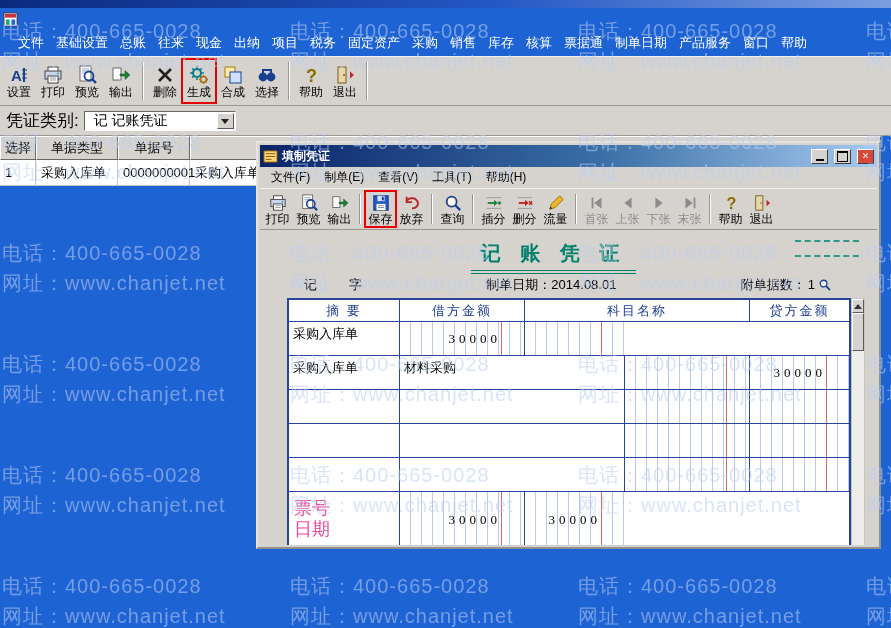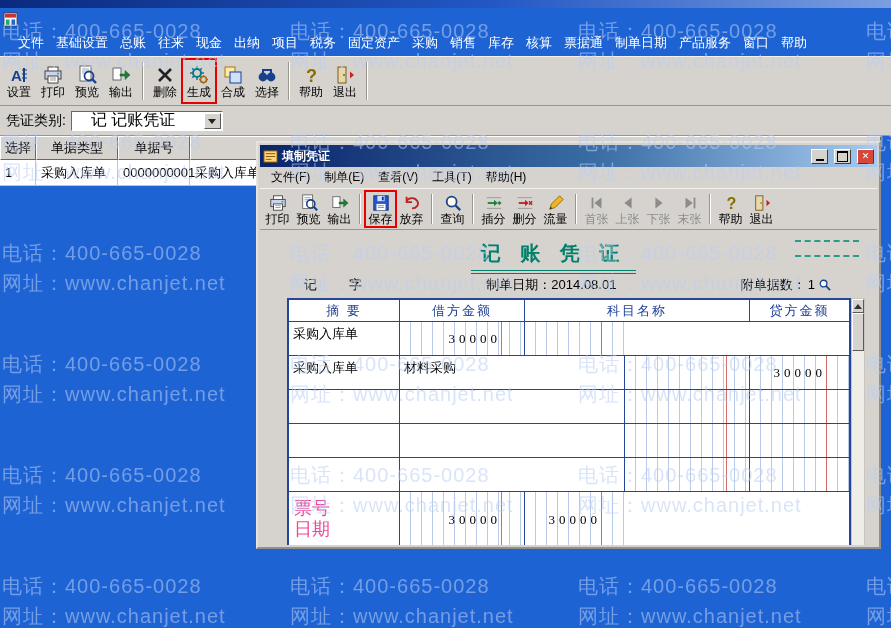--- a/index.html
+++ b/index.html
@@ -21,23 +21,23 @@
   #toolbar-main{height:50px}
   .tb-btn{width:34px;display:flex;flex-direction:column;align-items:center;justify-content:center;gap:1px}
   .tb-ic{width:20px;height:20px;display:inline-block}
   .tb-ic svg{width:100%;height:100%;display:block}
   .tb-lb{font-size:12px;line-height:12px;color:#000;white-space:nowrap}
   .tb-sep{width:0;border-left:1px solid #9a968e;border-right:1px solid #fff;margin:3px 4px}
   .tb-btn.hl{outline:2px solid #e80000;outline-offset:-1px}
   .tb-btn.dis .tb-lb{color:#8c8c8c}
 
   #filter-row{height:30px;background:#d6d3ce;display:flex;align-items:center;padding-left:6px;border-bottom:1px solid #9a968e}
-  #filter-row .flabel{font-size:14px}
+  #filter-row .flabel{font-size:17px}
   .combo{width:152px;height:20px;margin-left:5px;background:#fff;border-top:1px solid #6a675f;border-left:1px solid #6a675f;border-bottom:1px solid #fff;border-right:1px solid #fff;display:flex;align-items:center}
-  .combo .val{flex:1;font-size:16px;padding-left:19px;white-space:nowrap;overflow:hidden}
+  .combo .val{flex:1;font-size:14px;padding-left:9px;white-space:nowrap;overflow:hidden}
   .combo .drop{width:17px;height:16px;margin-right:1px;background:#d6d3ce;border:1px solid;border-color:#fff #5a5a5a #5a5a5a #fff;display:flex;align-items:center;justify-content:center}
   .combo .drop::after{content:"";border:4px solid transparent;border-top:5px solid #222;margin-top:5px}
 
   
   #list{width:881px;background:#fff}
   .lheader{display:flex;height:24px}
   .lh{background:#d6d3ce;border:1px solid;border-color:#fff #6a675f #6a675f #fff;font-size:13px;display:flex;align-items:center;justify-content:center;color:#000}
   .lrow{display:flex;height:26px;background:#fff}
   .lc{border-right:1px solid #c8c4bc;border-bottom:1px solid #c8c4bc;font-size:13px;display:flex;align-items:center;padding-left:5px;color:#000}
   .w-select{width:36px}.w-type{width:82px}.w-no{width:72px}.w-sum{flex:1}

